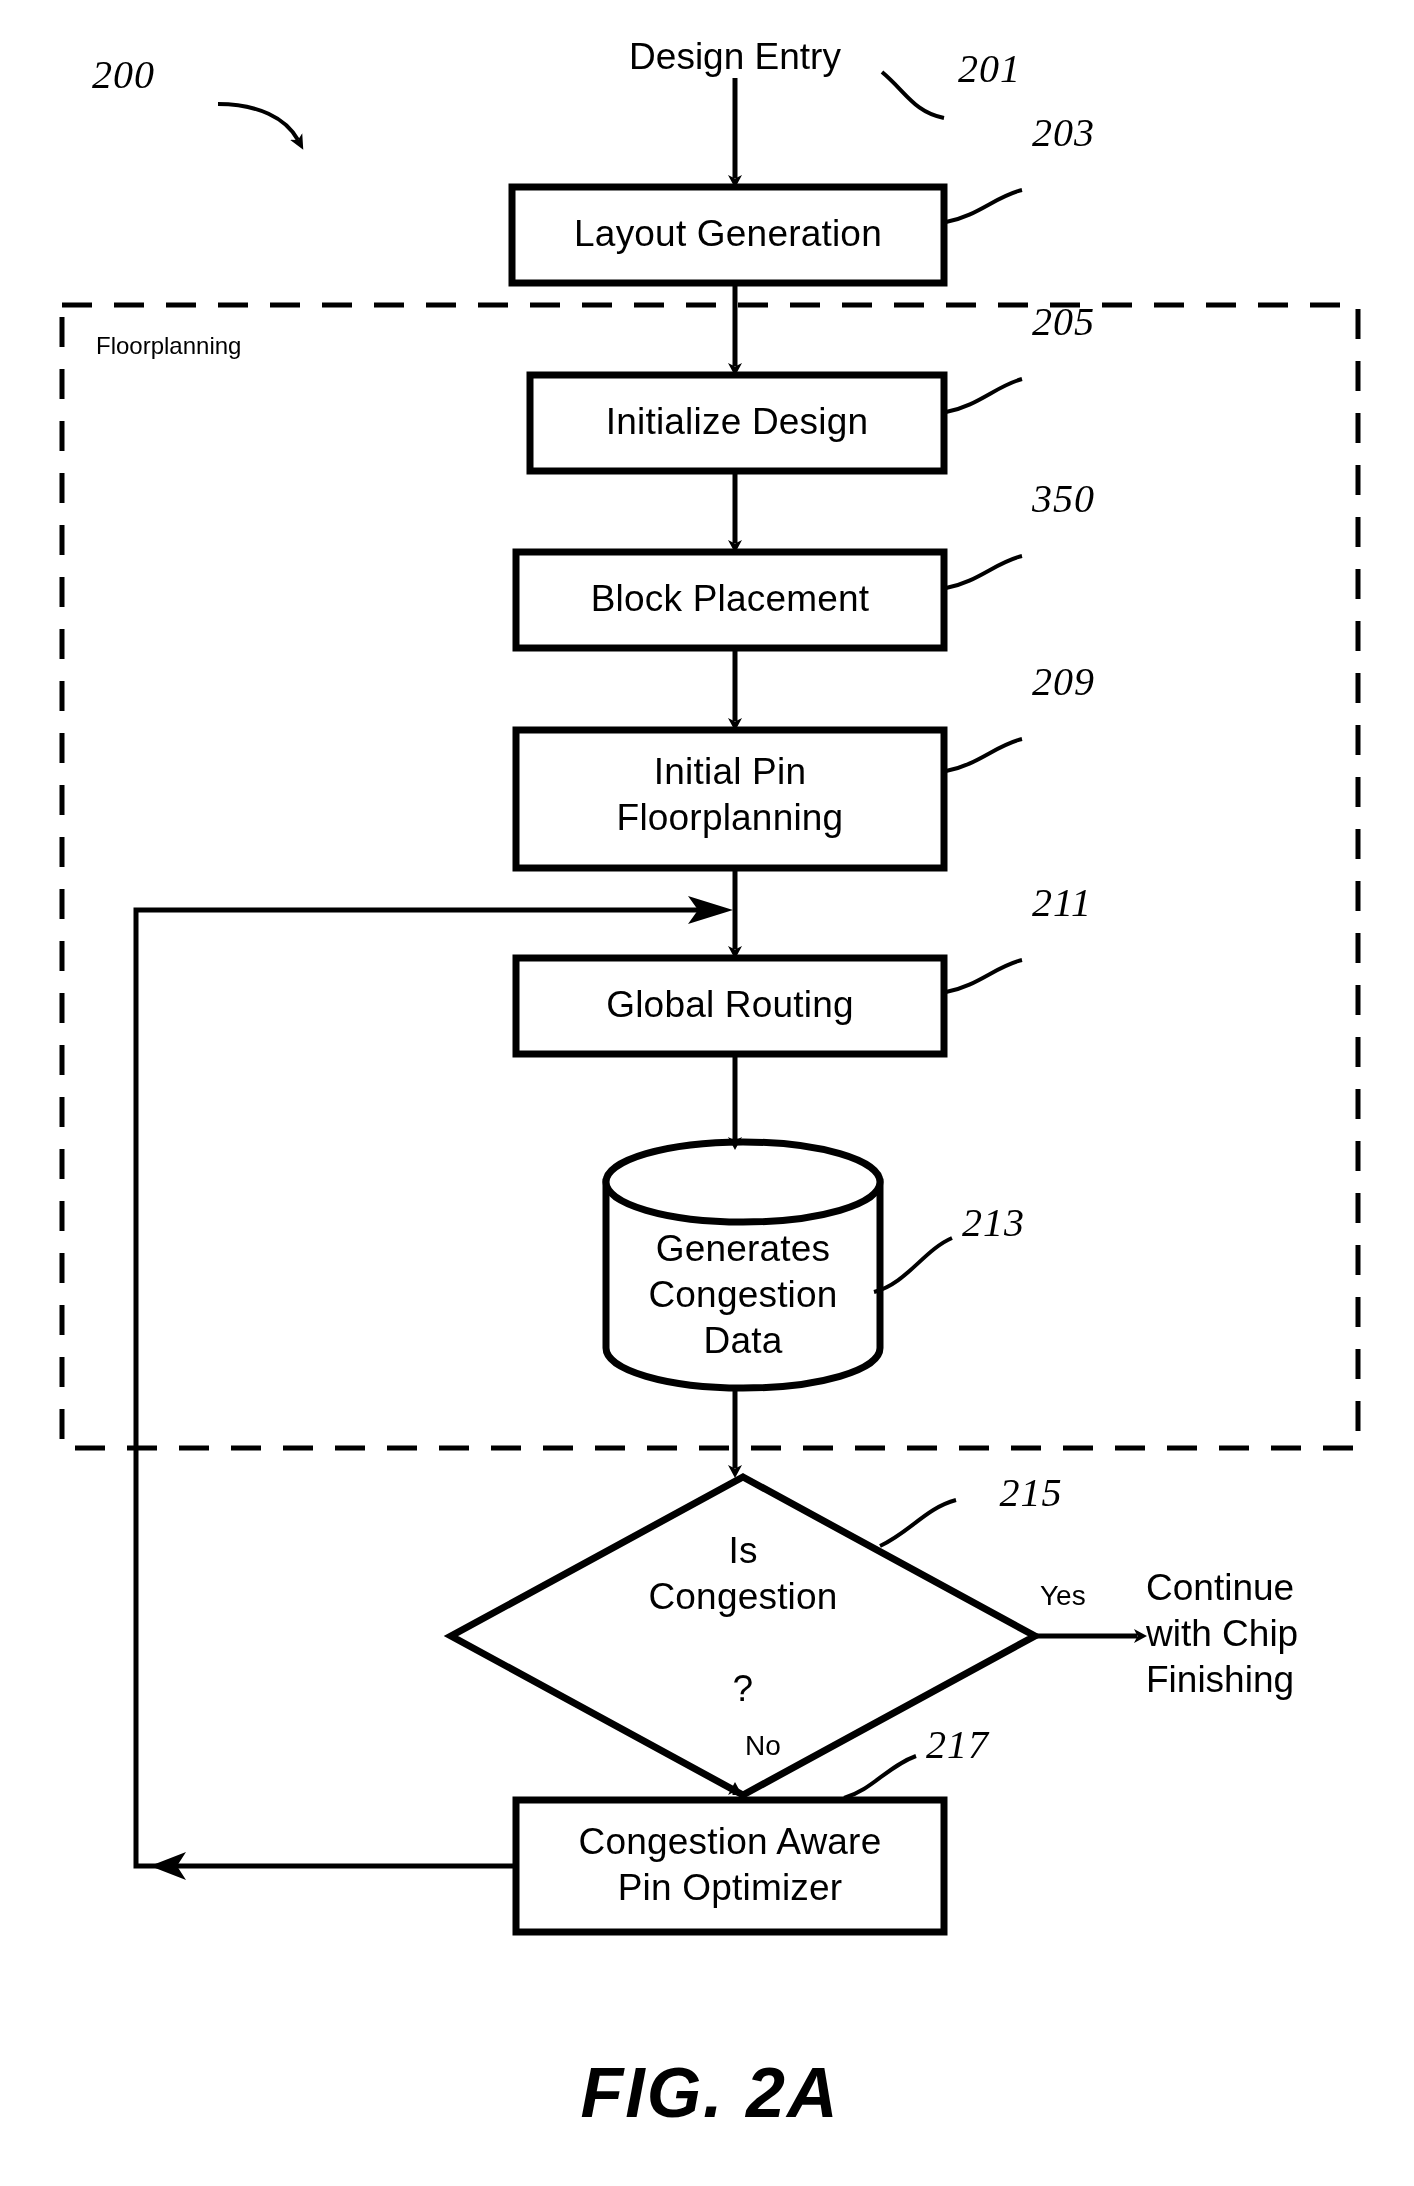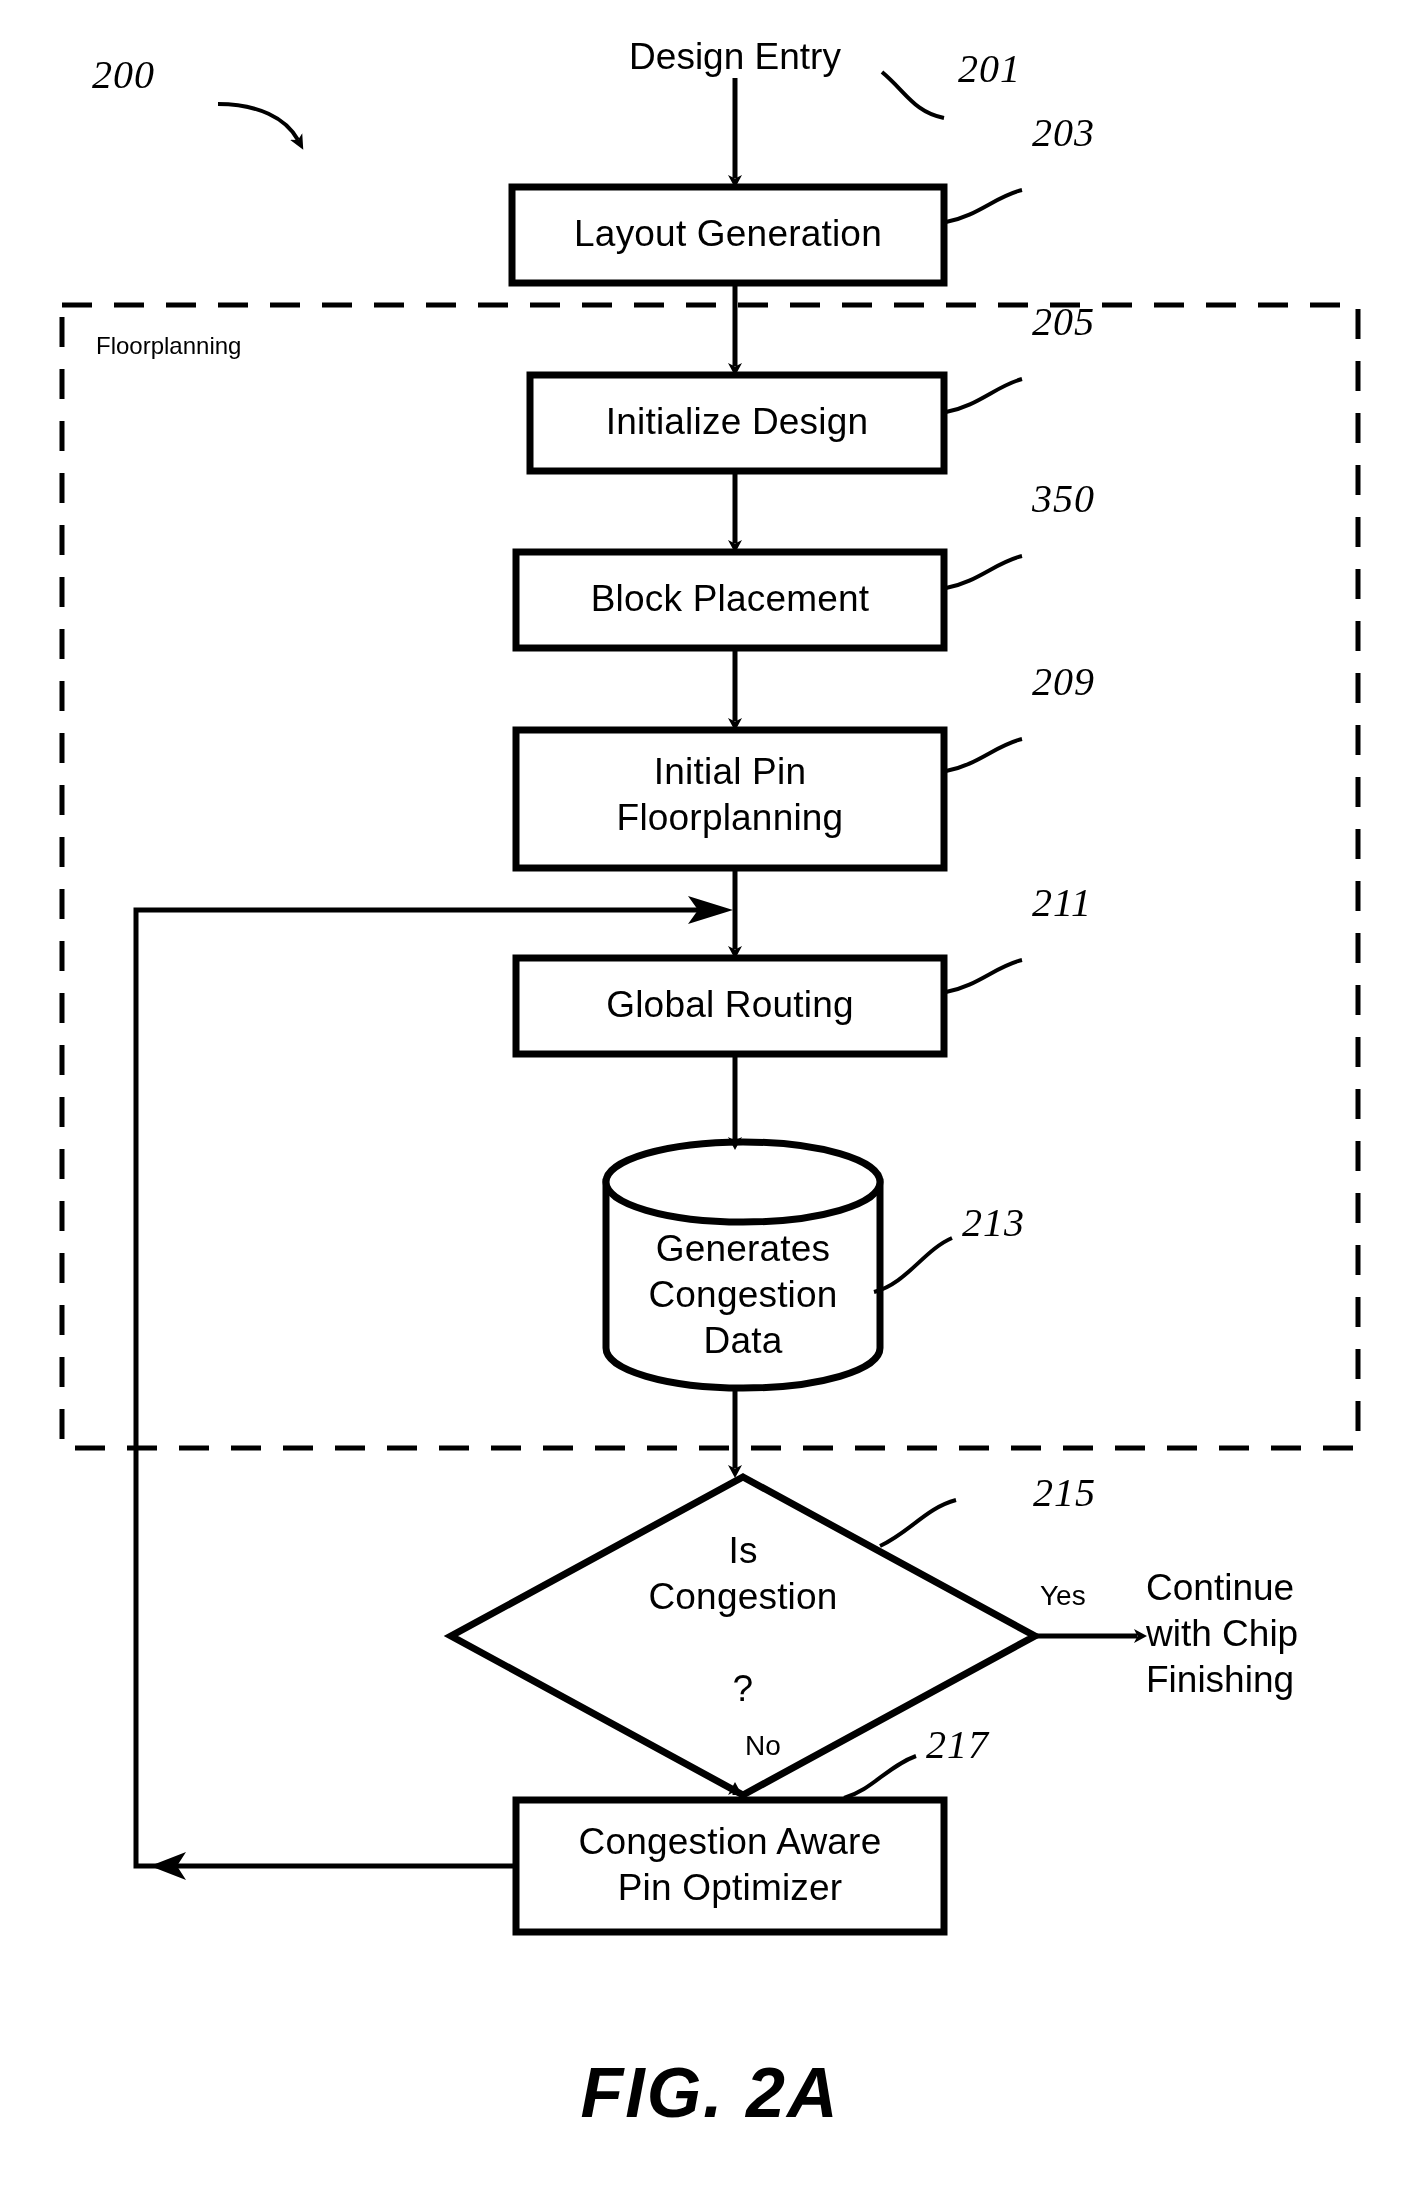--- a/index.html
+++ b/index.html
@@ -148,21 +148,21 @@
   <div class="lbl refnum" style="left:1032px; top:880px; width:130px; text-align:left;">211</div>
 
   <div class="lbl boxtext" style="left:596px; top:1228px; width:294px;">Generates</div>
   <div class="lbl boxtext" style="left:596px; top:1274px; width:294px;">Congestion</div>
   <div class="lbl boxtext" style="left:596px; top:1320px; width:294px;">Data</div>
   <div class="lbl refnum" style="left:962px; top:1200px; width:130px; text-align:left;">213</div>
 
   <div class="lbl boxtext" style="left:593px; top:1530px; width:300px;">Is</div>
   <div class="lbl boxtext" style="left:593px; top:1576px; width:300px;">Congestion</div>
   <div class="lbl boxtext" style="left:593px; top:1668px; width:300px;">?</div>
-  <div class="lbl refnum" style="left:966px; top:1470px; width:130px; text-align:right;">215</div>
+  <div class="lbl refnum" style="left:966px; top:1470px; width:130px; text-align:center;">215</div>
 
   <div class="lbl branchlabel" style="left:1040px; top:1580px; width:120px; text-align:left;">Yes</div>
 
   <div class="lbl plainlabel" style="left:1146px; top:1567px; width:256px; text-align:left;">Continue</div>
   <div class="lbl plainlabel" style="left:1146px; top:1613px; width:256px; text-align:left;">with Chip</div>
   <div class="lbl plainlabel" style="left:1146px; top:1659px; width:256px; text-align:left;">Finishing</div>
 
   <div class="lbl branchlabel" style="left:745px; top:1730px; width:110px; text-align:left;">No</div>
 
   <div class="lbl boxtext" style="left:516px; top:1821px; width:428px;">Congestion Aware</div>

